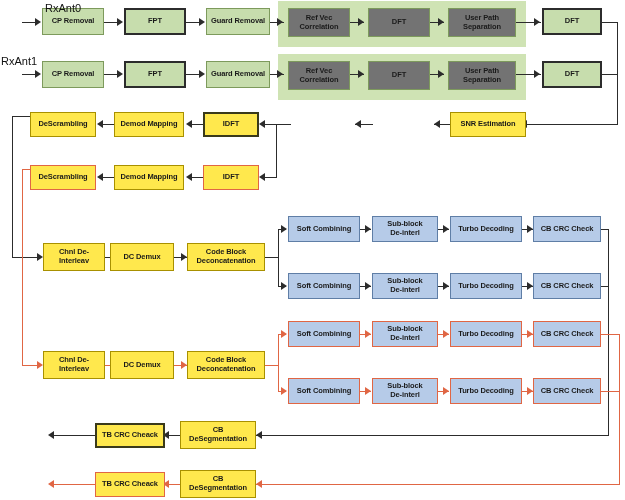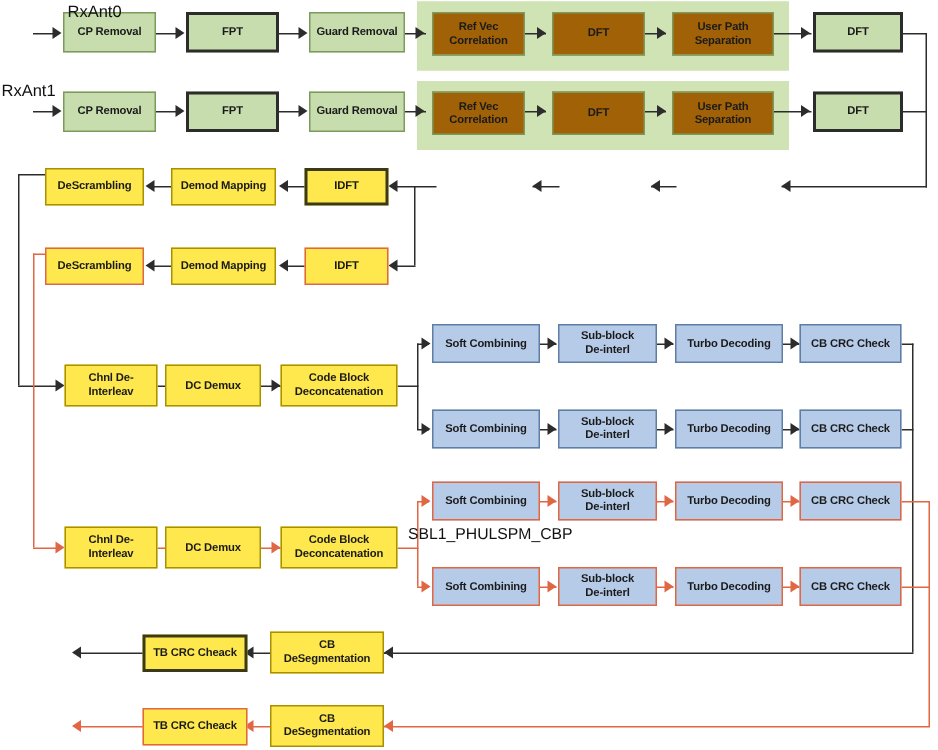--- a/index.html
+++ b/index.html
@@ -27,21 +27,21 @@
     font-weight:bold;
     line-height:1.18;
     color:#1a1a1a;
     letter-spacing:-0.1px;
     padding:0 1px;
     z-index:5;
   }
   
   .g-light{ background:#c7ddad; border:1px solid #7d9a5c; }
   .g-light-hi{ background:#c7ddad; border:2px solid #2c2c2c; }
-  .g-mid{ background:#a16207; border:1px solid #7d9a5c; }
+  .g-mid{ background:#737373; border:1px solid #7d9a5c; }
   .g-panel{
     position:absolute;
     background:#cfe3b4;
     border:1px solid #cfe3b4;
     z-index:1;
   }
   
   .y{ background:#ffe84d; border:1px solid #a89000; }
   .y-hi{ background:#ffe84d; border:2px solid #3a3a1a; }
   .y-red{ background:#ffe84d; border:1px solid #e06644; }
@@ -144,20 +144,21 @@
   <div class="ar ar-r" style="left:534px;top:70px;"></div>
 
   <div class="blk g-light-hi" style="left:542px;top:61px;width:60px;height:27px;">DFT</div>
 
   <div class="ln lh" style="left:602px;top:22px;width:16px;"></div>
   <div class="ln lh" style="left:602px;top:74px;width:16px;"></div>
   <div class="ln lv" style="left:617px;top:22px;height:103px;"></div>
   <div class="ln lh" style="left:521px;top:124px;width:97px;"></div>
   <div class="ar ar-l" style="left:521px;top:120px;"></div>
 
+  <div class="blk y" style="left:450px;top:112px;width:76px;height:25px;">SNR Estimation</div>
   <div class="ln lh" style="left:434px;top:124px;width:17px;"></div>
   <div class="ar ar-l" style="left:434px;top:120px;"></div>
 
   <div class="ln lh" style="left:355px;top:124px;width:18px;"></div>
   <div class="ar ar-l" style="left:355px;top:120px;"></div>
 
 
   <div class="ln lh" style="left:276px;top:124px;width:15px;"></div>
   <div class="ln lv" style="left:276px;top:124px;height:53px;"></div>
   <div class="ln lh" style="left:262px;top:124px;width:15px;"></div>
@@ -250,21 +251,20 @@
   <div class="blk y" style="left:187px;top:351px;width:78px;height:28px;white-space:pre-line;">Code Block
 Deconcatenation</div>
 
   <div class="ln lh r" style="left:265px;top:365px;width:14px;"></div>
   <div class="ln lv r" style="left:278px;top:334px;height:57px;"></div>
   <div class="ln lh r" style="left:278px;top:334px;width:8px;"></div>
   <div class="ar ar-r r" style="left:281px;top:330px;"></div>
   <div class="ln lh r" style="left:278px;top:391px;width:8px;"></div>
   <div class="ar ar-r r" style="left:281px;top:387px;"></div>
 
-  <div class="txt small" style="left:272px;top:350px;">SBL1_PHULSPM_CBP</div>
 
   <div class="blk b-red" style="left:288px;top:321px;width:72px;height:26px;">Soft Combining</div>
   <div class="ln lh r" style="left:360px;top:334px;width:11px;"></div>
   <div class="ar ar-r r" style="left:365px;top:330px;"></div>
   <div class="blk b-red" style="left:372px;top:321px;width:66px;height:26px;white-space:pre-line;">Sub-block
 De-interl</div>
   <div class="ln lh r" style="left:438px;top:334px;width:11px;"></div>
   <div class="ar ar-r r" style="left:443px;top:330px;"></div>
   <div class="blk b-red" style="left:450px;top:321px;width:72px;height:26px;">Turbo Decoding</div>
   <div class="ln lh r" style="left:522px;top:334px;width:11px;"></div>

